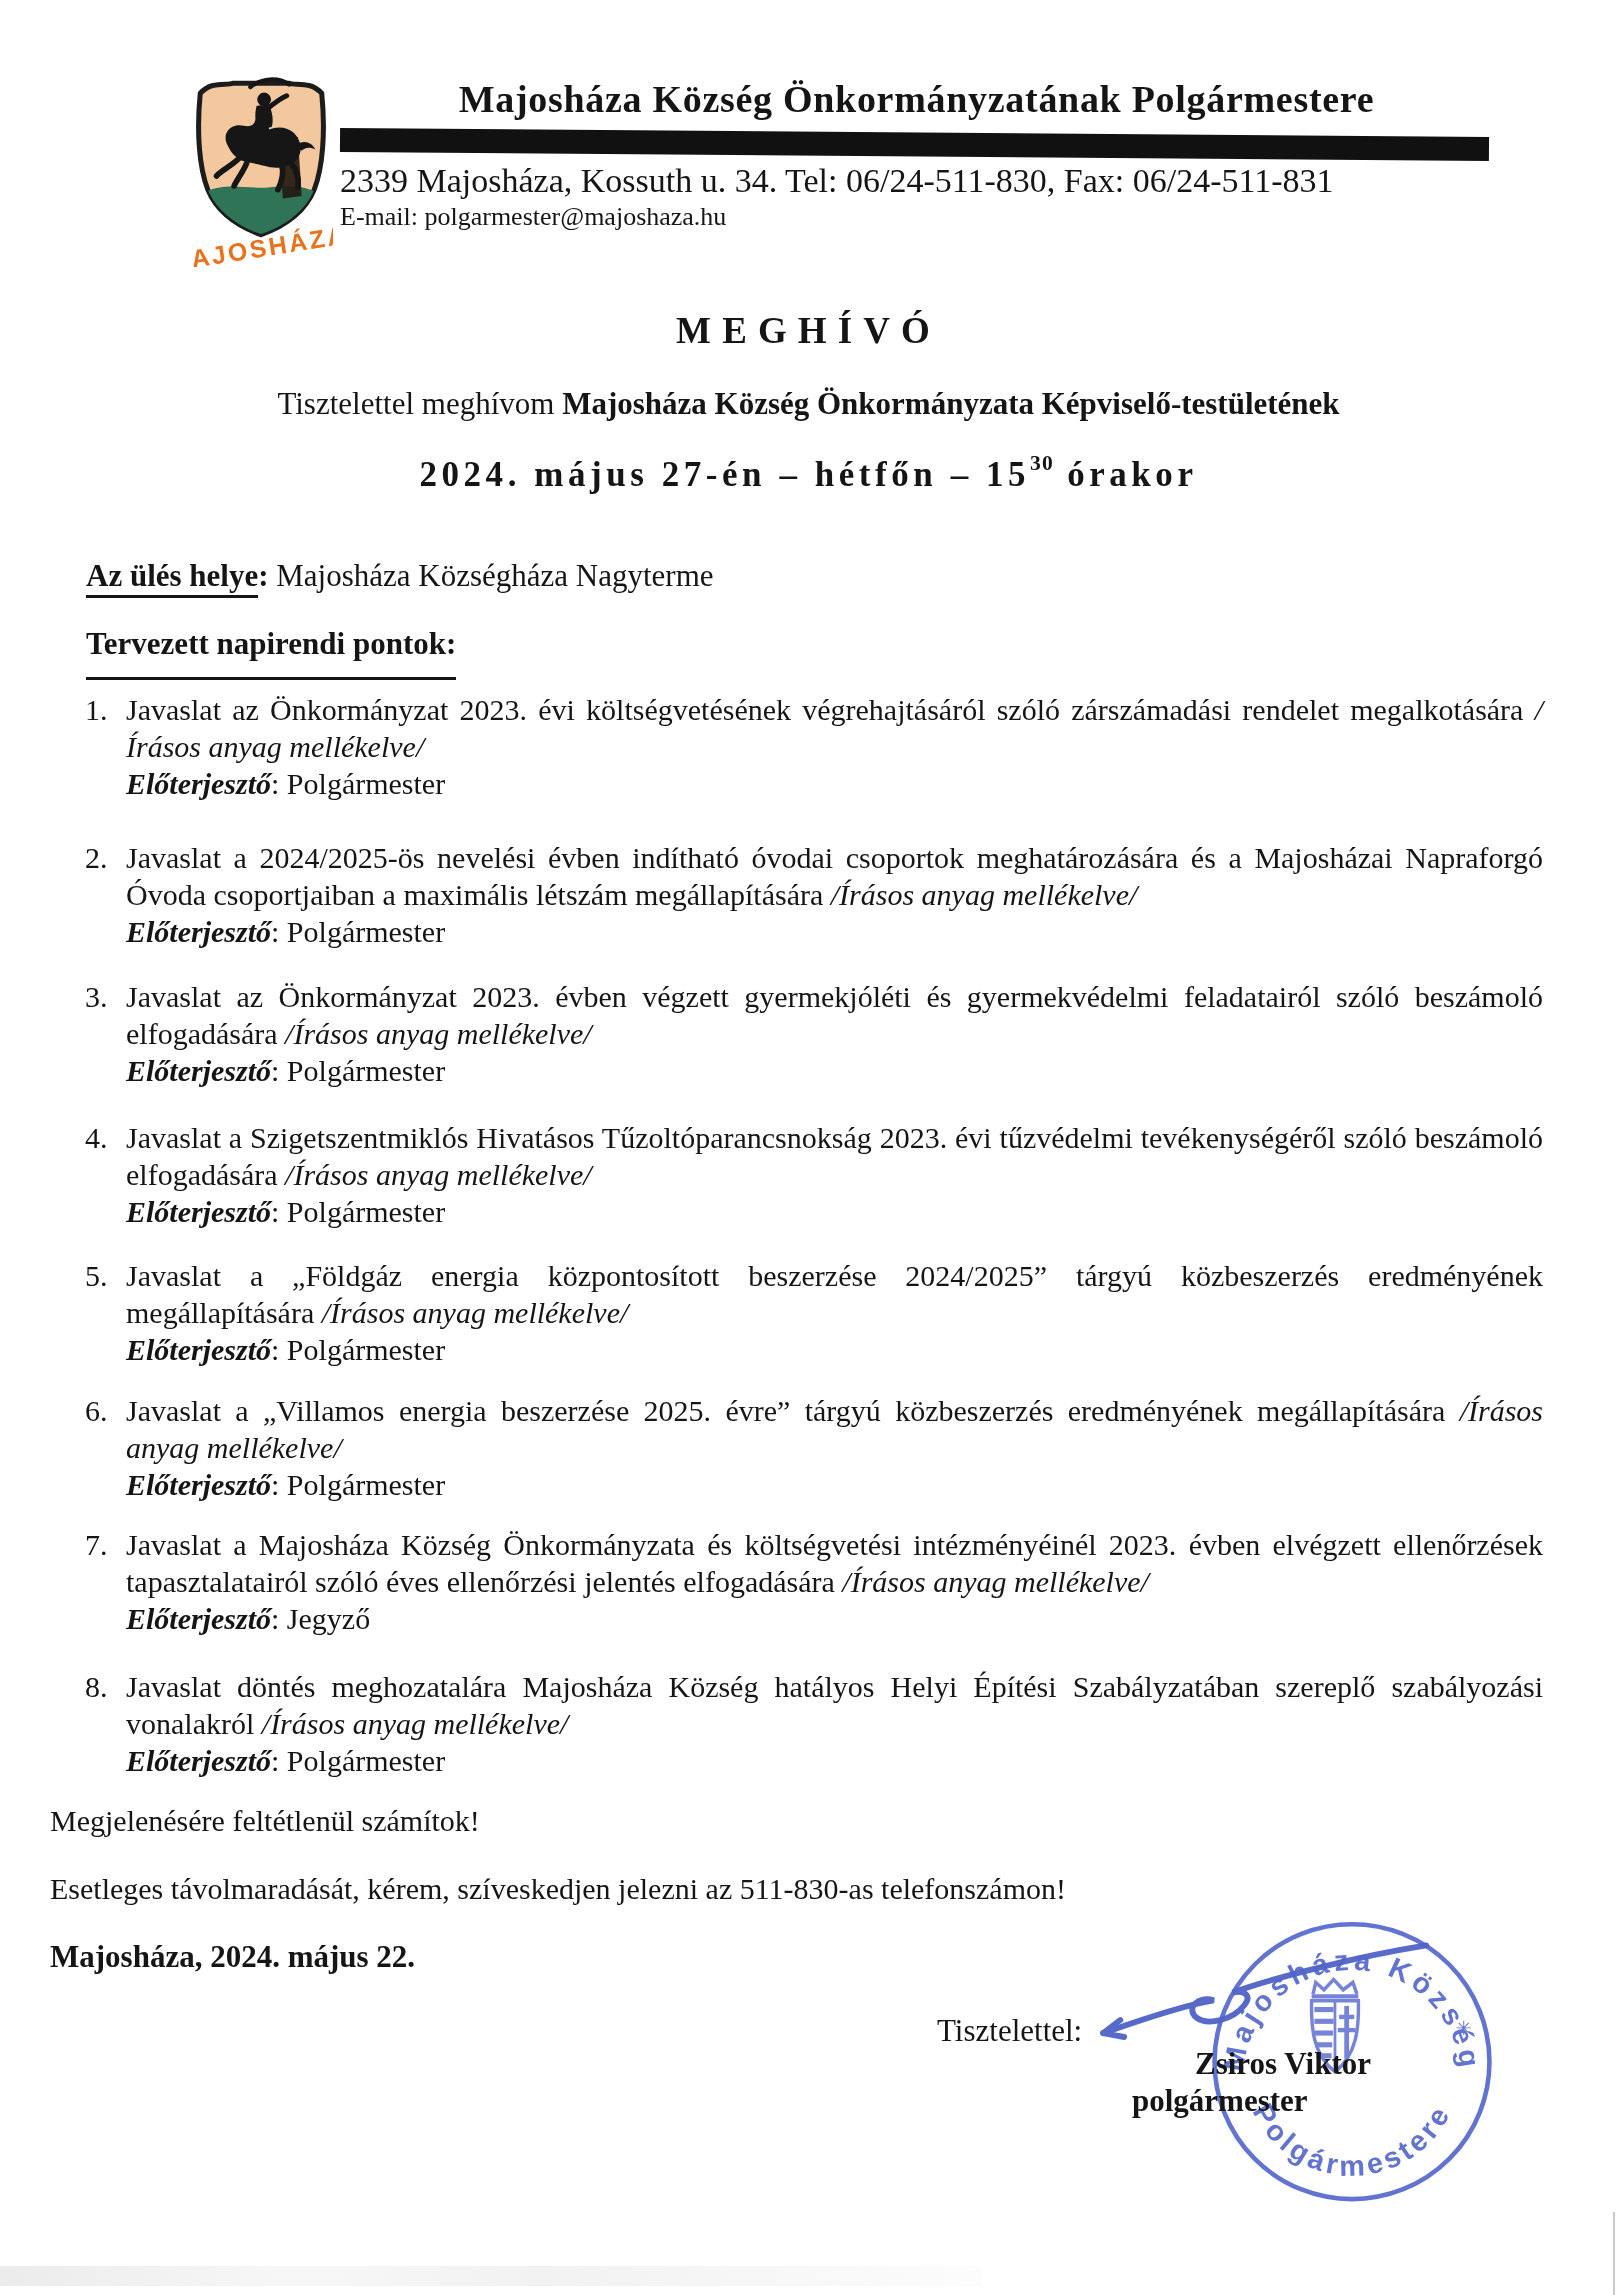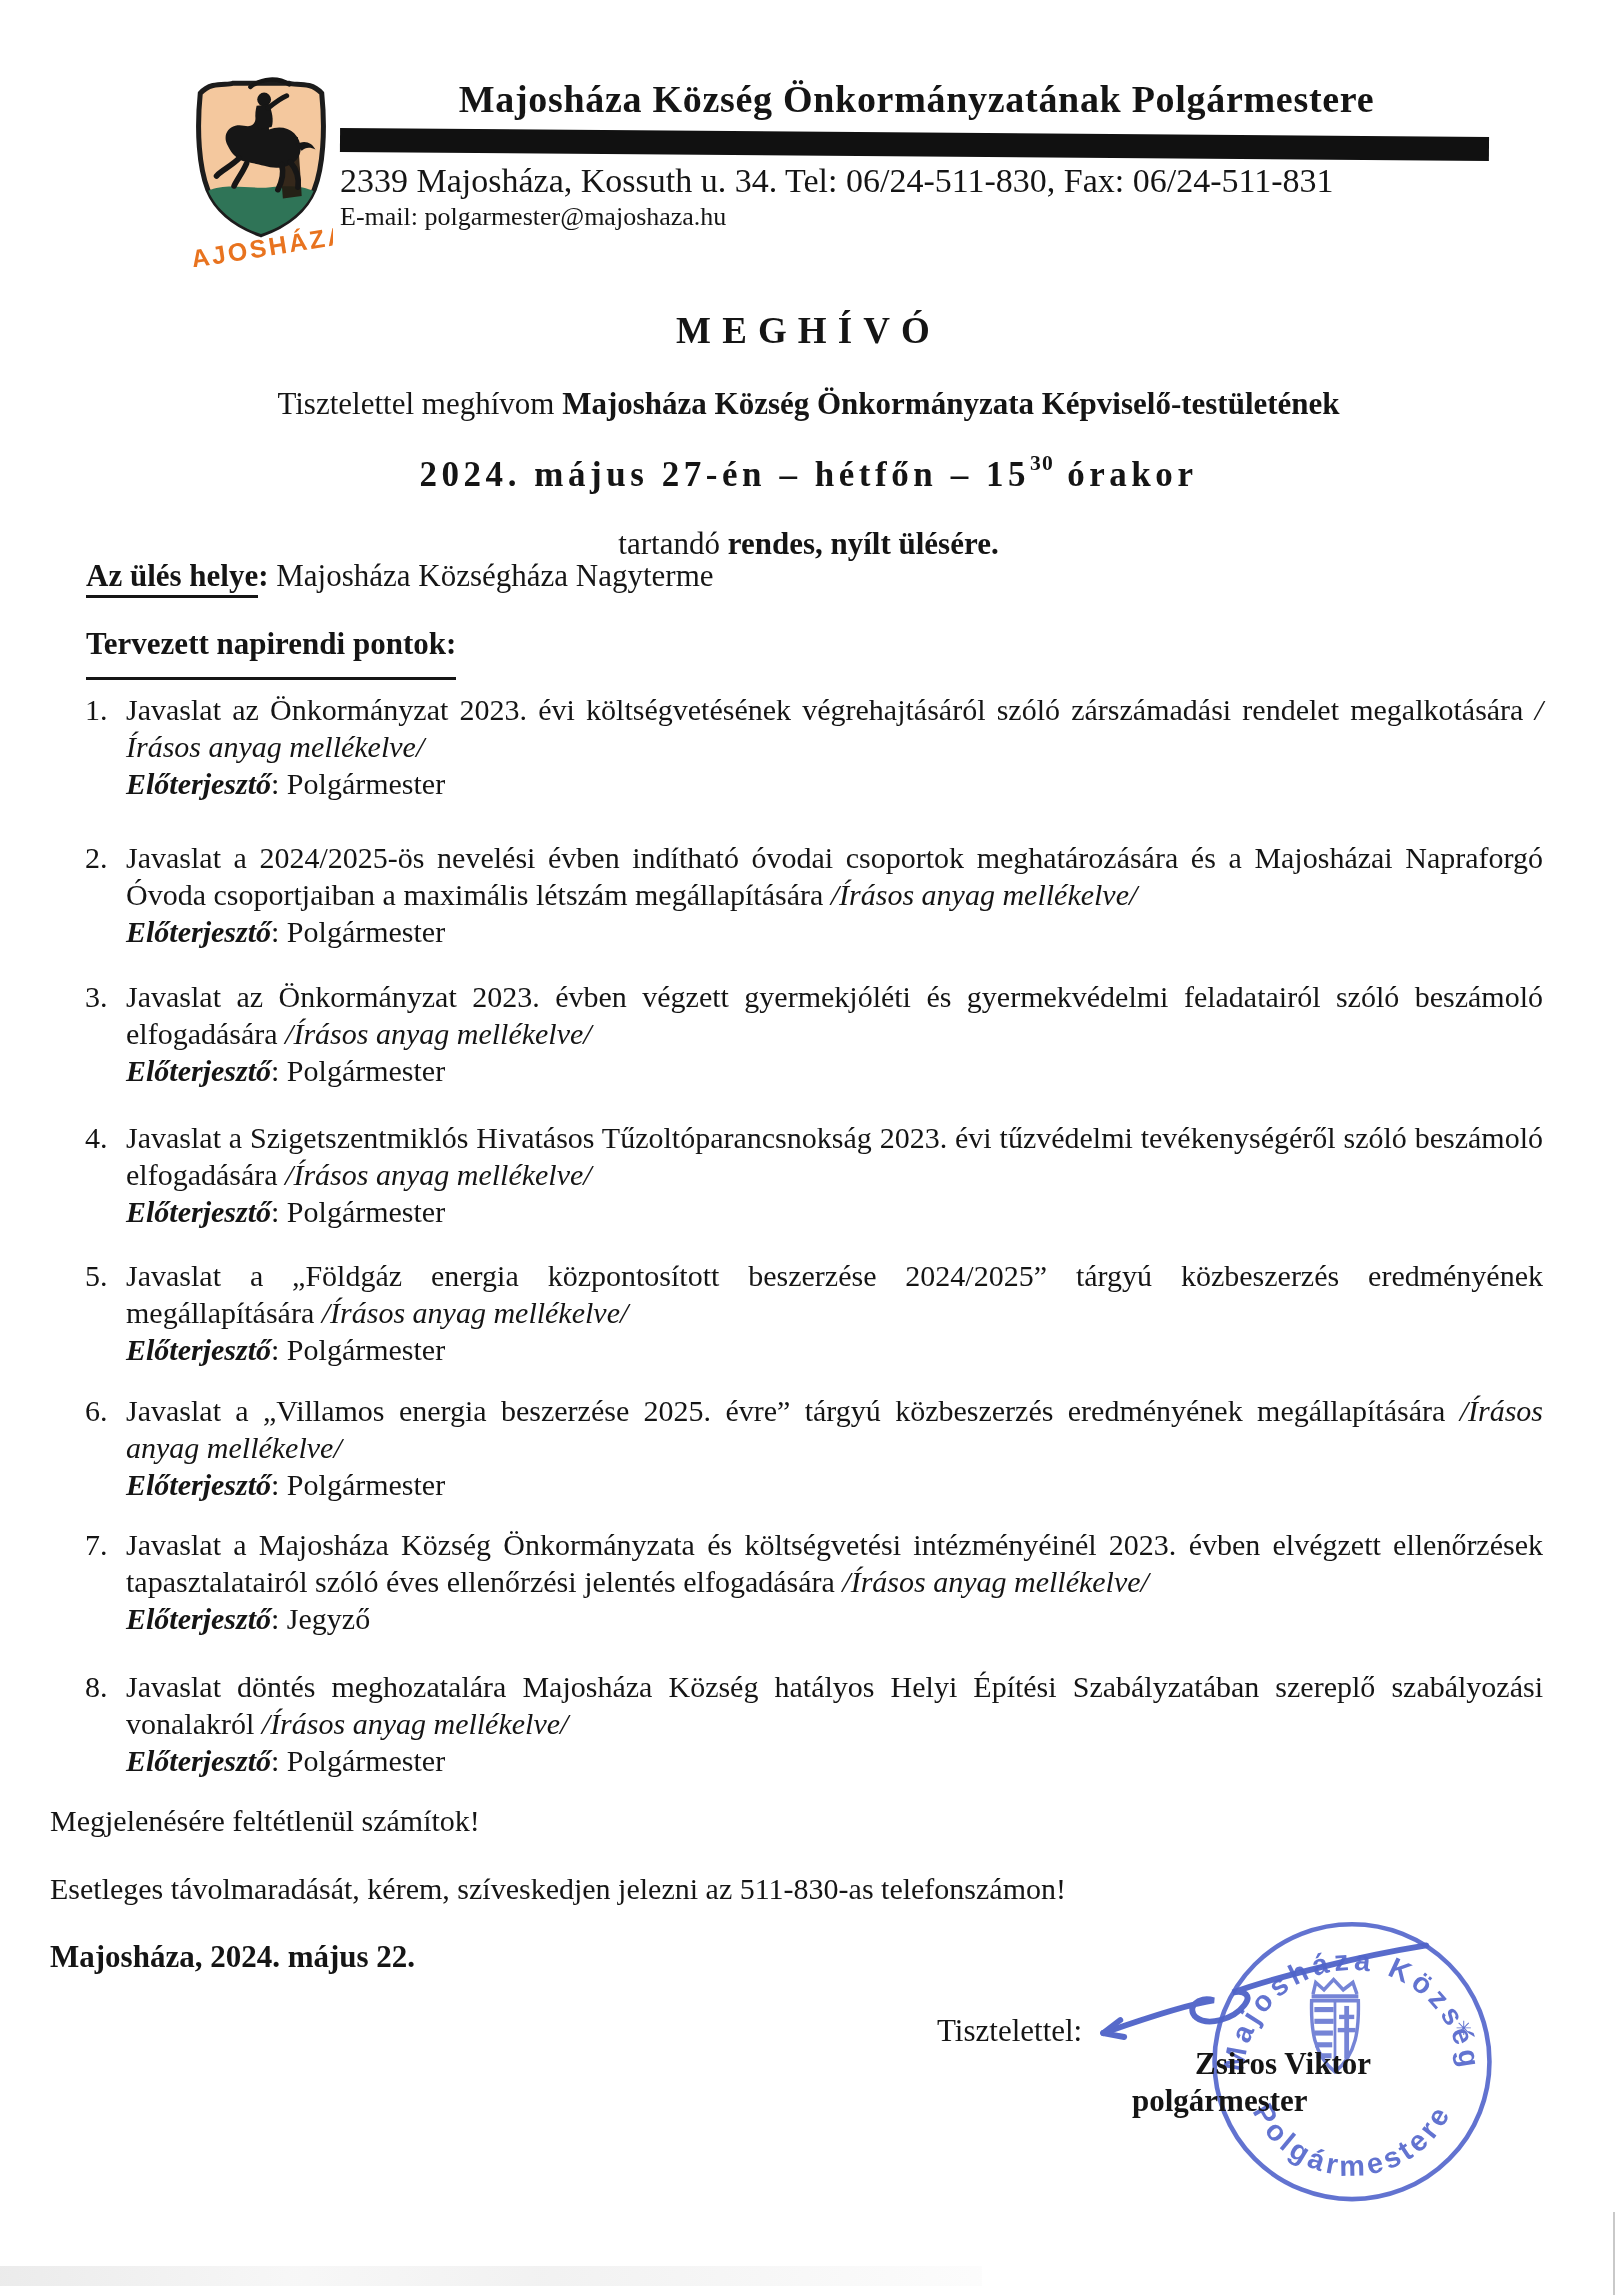--- a/index.html
+++ b/index.html
@@ -100,23 +100,20 @@
   <div class="center-line meghivo abs">MEGHÍVÓ</div>
 
   <div class="center-line intro abs">
     <span class="pre">Tisztelettel meghívom </span><b class="pre">Majosháza Község Önkormányzata Képviselő-testületének</b>
   </div>
 
   <div class="center-line dateline abs">
     <span class="pre">2024. május 27-én – hétfőn – 15</span><sup>30</sup><span class="pre"> órakor</span>
   </div>
 
-  <div class="center-line session abs">
-    <span class="pre">tartandó </span><b class="pre">rendes, nyílt ülésére.</b>
-  </div>
 
   <div class="venue">
     <span class="lbl">Az ülés helye</span><span class="colon pre">: </span><span>Majosháza Községháza Nagyterme</span>
   </div>
 
   <div class="agenda-head">Tervezett napirendi pontok:</div>
 
   <div class="item" style="top:691px">
     <div class="num">1.</div>
     <div class="body">

